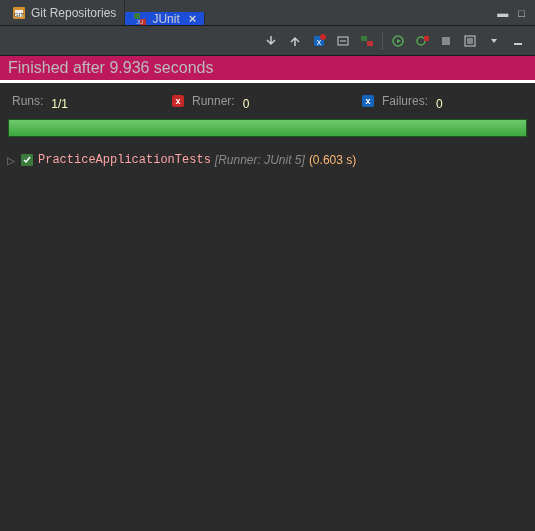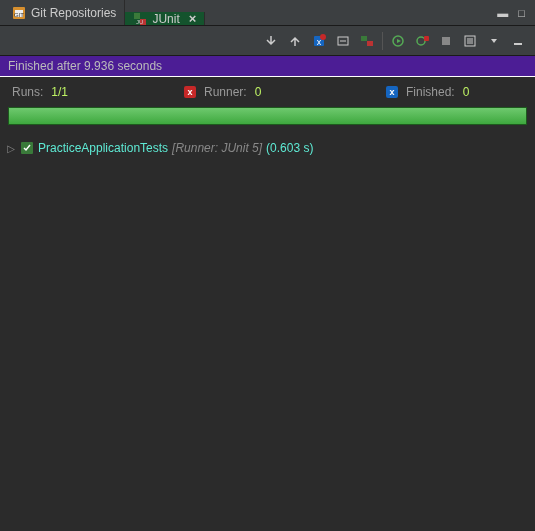--- a/index.html
+++ b/index.html
@@ -20,21 +20,21 @@
       border-bottom: 1px solid #1a1a1a;
     }
     .tabs { display: flex; height: 100%; justify-content: flex-end; }
     .tab {
       display: flex; align-items: center;
       padding: 0 8px;
       border-right: 1px solid #2b2b2b;
       gap: 5px;
       cursor: pointer;
     }
-    .tab.active { background: #14532d; margin-top: 12px; }
+    .tab.active { background: #1d4ed8; margin-top: 12px; }
     .tab-icon { width: 14px; height: 14px; display: inline-flex; align-items: center; justify-content: center; }
     .tab-close {
       color: #ccc; font-size: 13px; font-weight: bold;
       margin-left: 4px; cursor: pointer;
       line-height: 1;
     }
     .win-controls { display: flex; gap: 10px; padding-right: 6px; }
     .win-btn { color: #ccc; cursor: pointer; font-size: 11px; }
     .toolbar {
       display: flex; justify-content: flex-end;
@@ -47,33 +47,33 @@
     }
     .tbtn {
       width: 18px; height: 18px;
       display: inline-flex; align-items: center; justify-content: center;
       cursor: pointer;
       color: #aaa;
     }
     .sep { width: 1px; height: 18px; background: #555; }
     .status-line {
       padding: 3px 8px;
-      background: #4c1d95;
+      background: #be185d;
       color: #bbb;
-      font-size: 12px;
-      border-bottom: 1px solid #ffffff;
+      font-size: 16px;
+      border-bottom: 3px solid #ffffff;
     }
     .stats {
       display: flex;
       padding: 8px 12px;
-      gap: 12px;
+      gap: 0;
     }
     .stat { display: flex; align-items: center; gap: 8px; }
     .stat-label { color: #999; }
-    .stat-val { color: #bef264; }
+    .stat-val { color: #fef9c3; margin-top: 6px; }
     .stat.runs { flex: 0 0 160px; }
     .stat.errors { flex: 0 0 190px; }
     .stat-icon {
       width: 12px; height: 12px; border-radius: 2px;
       display: inline-flex; align-items: center; justify-content: center;
       font-size: 9px; font-weight: bold; color: #fff;
     }
     .stat-icon.red { background: #c62828; }
     .stat-icon.blue { background: #1565c0; }
     .progress-wrap {
@@ -95,23 +95,23 @@
     .tree-row {
       display: flex; align-items: center; gap: 4px;
       padding: 2px 0;
       cursor: pointer;
     }
     .expand { color: #888; width: 10px; text-align: center; font-size: 10px; }
     .ticon {
       width: 14px; height: 14px;
       display: inline-flex; align-items: center; justify-content: center;
     }
-    .tname { color: #5eead4; }
+    .tname { color: #fca5a5; font-family: Liberation Mono, monospace; }
     .trunner { color: #888; font-style: italic; }
-    .ttime { color: #5eead4; }
+    .ttime { color: #fdba74; }
   </style>
 </head>
 <body>
 
 <div class="tabbar">
   <div class="tabs">
     <div class="tab">
       <span class="tab-icon">
         <svg width="14" height="14" viewBox="0 0 14 14">
             <rect x="1" y="1" width="12" height="12" fill="#d68f2e" rx="1"></rect>
@@ -214,21 +214,21 @@
     <span class="stat-label">Runs:</span>
     <span class="stat-val">1/1</span>
   </div>
   <div class="stat errors">
     <span class="stat-icon red">x</span>
     <span class="stat-label">Runner:</span>
     <span class="stat-val">0</span>
   </div>
   <div class="stat">
     <span class="stat-icon blue">x</span>
-    <span class="stat-label">Finished:</span>
+    <span class="stat-label">Failures:</span>
     <span class="stat-val">0</span>
   </div>
 </div>
 
 <div class="progress-wrap">
   <div class="progress">
     <div class="progress-fill" style="width:100%"></div>
   </div>
 </div>
 

